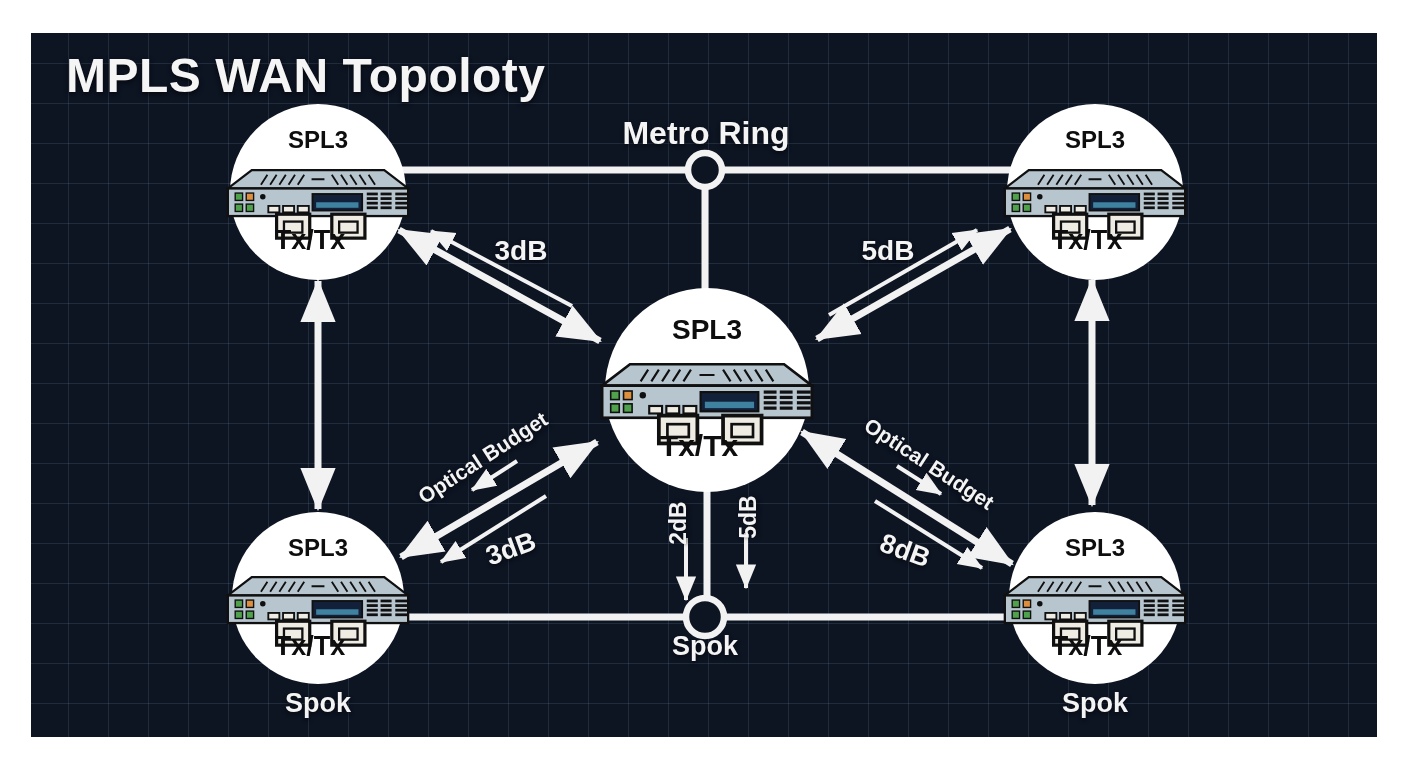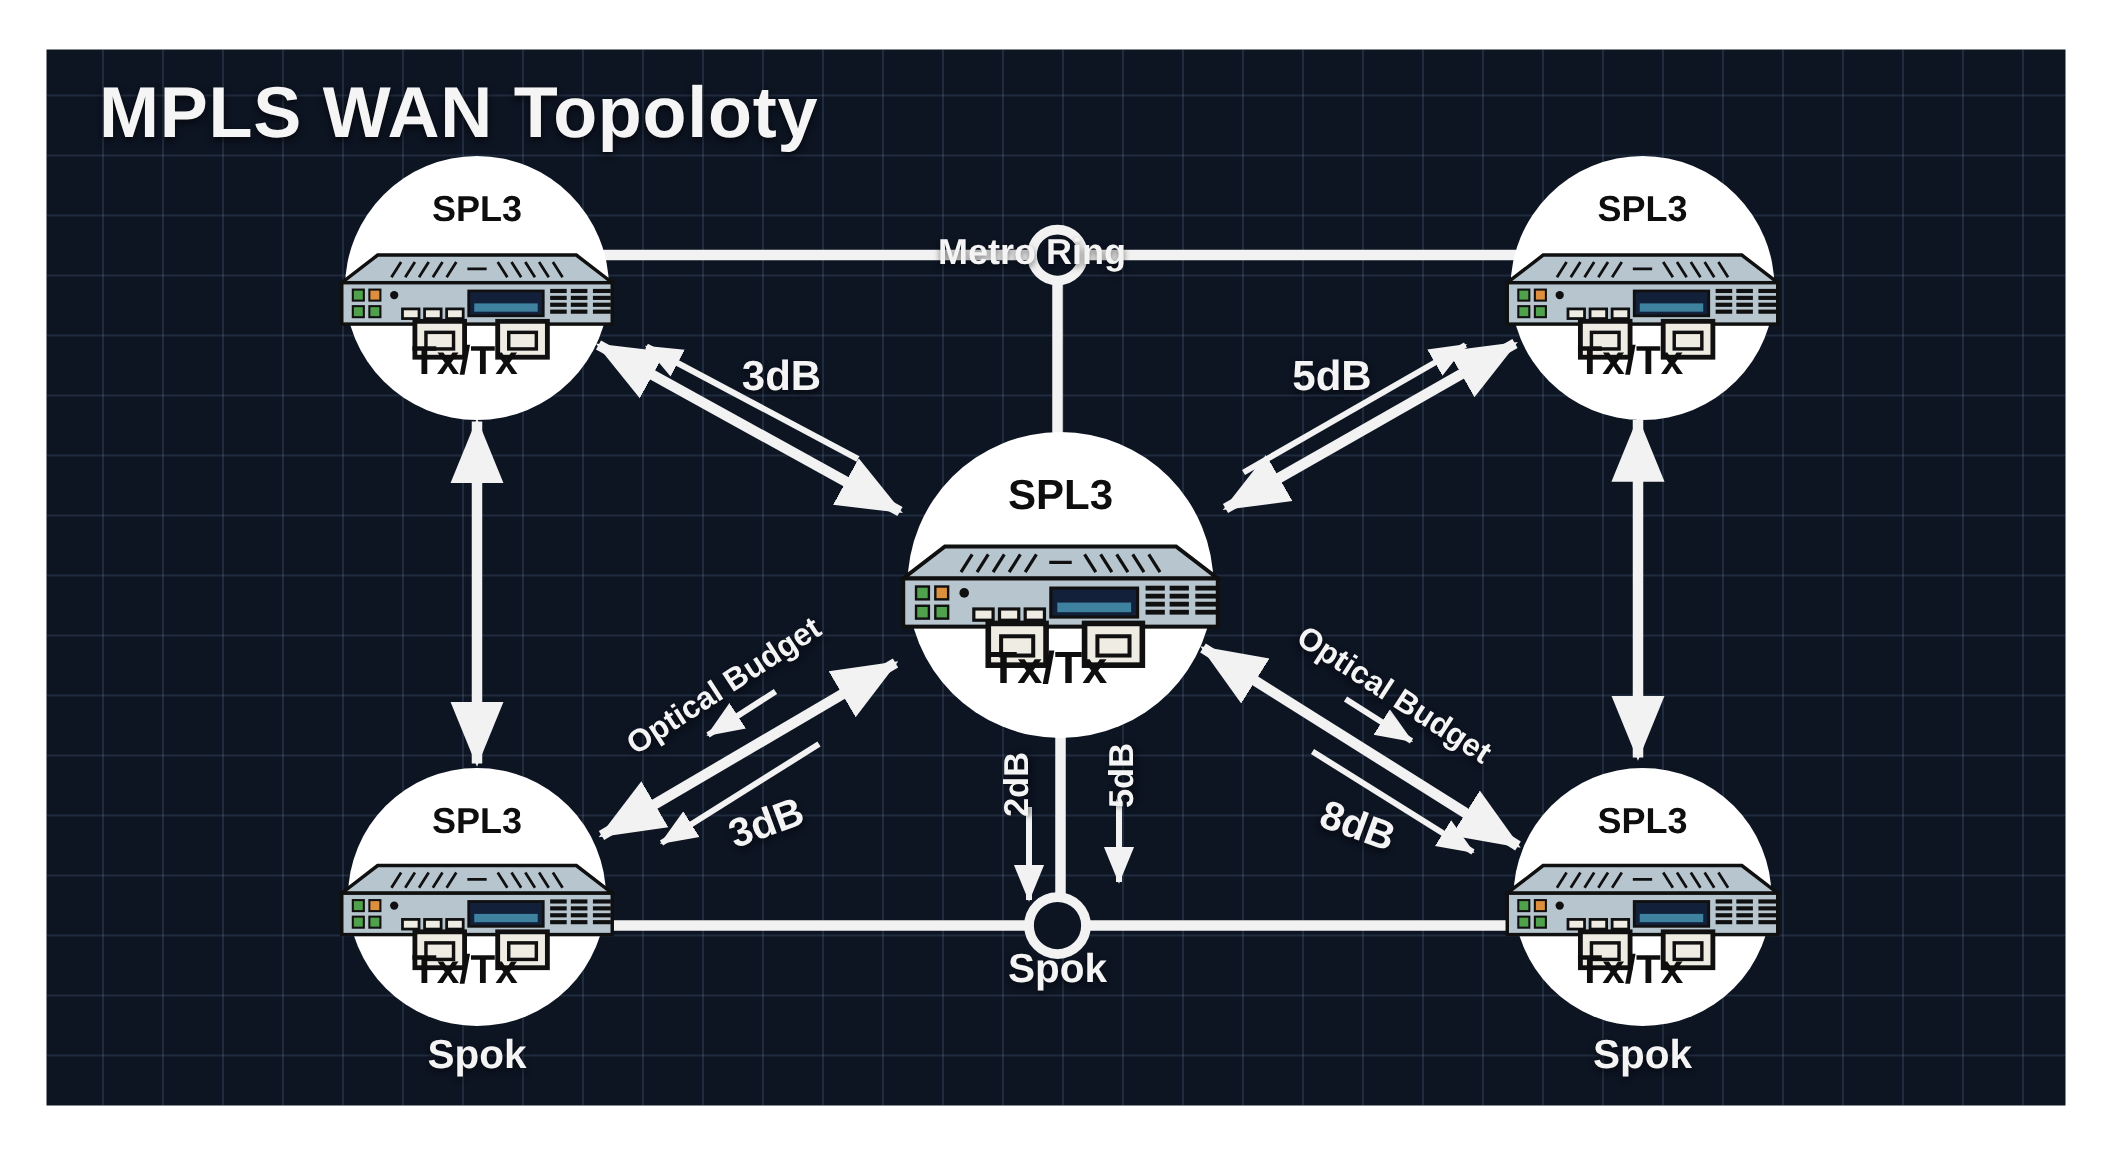--- a/index.html
+++ b/index.html
@@ -105,21 +105,21 @@
         <line x1="686" y1="538" x2="686" y2="600" stroke="#f2f2f2" stroke-width="4" marker-end="url(#ah)"></line>
         <line x1="746" y1="533" x2="746" y2="588" stroke="#f2f2f2" stroke-width="4" marker-end="url(#ah)"></line>
       </g>
     <g id="ring-layer">
         <circle cx="705" cy="170" r="17" fill="#0d1422" stroke="#f2f2f2" stroke-width="6.5"></circle>
         <circle cx="705" cy="617" r="19" fill="#0d1422" stroke="#f2f2f2" stroke-width="6.5"></circle>
       </g>
   </svg>
 
   <div id="float-labels">
-      <div class="flabel" style="left: 688px; top: 133px; font-size: 24px; margin-top: 36px; --r: 0deg;">Metro Ring</div>
+      <div class="flabel" style="left: 706px; top: 133px; font-size: 32px; --r: 0deg;">Metro Ring</div>
       <div class="flabel" style="left: 705px; top: 646px; font-size: 27px; --r: 0deg;">Spok</div>
       <div class="flabel" style="left: 521px; top: 251px; font-size: 28px; --r: 0deg;">3dB</div>
       <div class="flabel" style="left: 888px; top: 251px; font-size: 28px; --r: 0deg;">5dB</div>
       <div class="flabel" style="left: 483px; top: 458px; font-size: 21px; --r: -33deg;">Optical Budget</div>
       <div class="flabel" style="left: 511px; top: 549px; font-size: 27px; --r: -20deg;">3dB</div>
       <div class="flabel" style="left: 929px; top: 464px; font-size: 21px; --r: 33deg;">Optical Budget</div>
       <div class="flabel" style="left: 905px; top: 551px; font-size: 27px; --r: 20deg;">8dB</div>
       <div class="flabel" style="left: 678px; top: 523px; font-size: 23px; --r: -90deg;">2dB</div>
       <div class="flabel" style="left: 748px; top: 517px; font-size: 23px; --r: -90deg;">5dB</div>
     </div>

